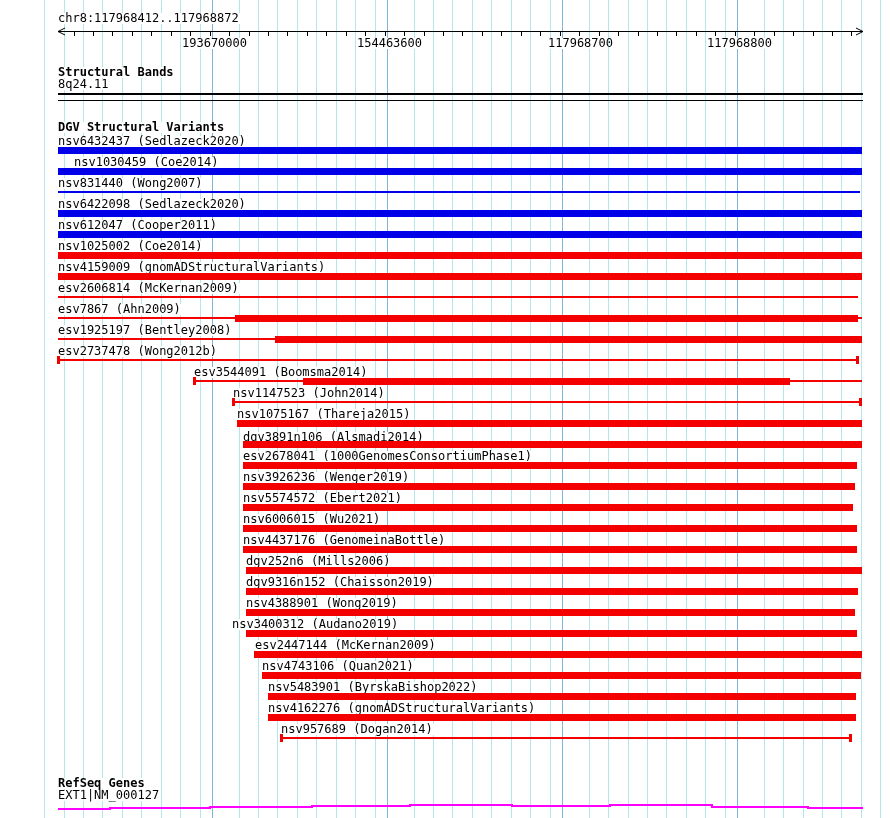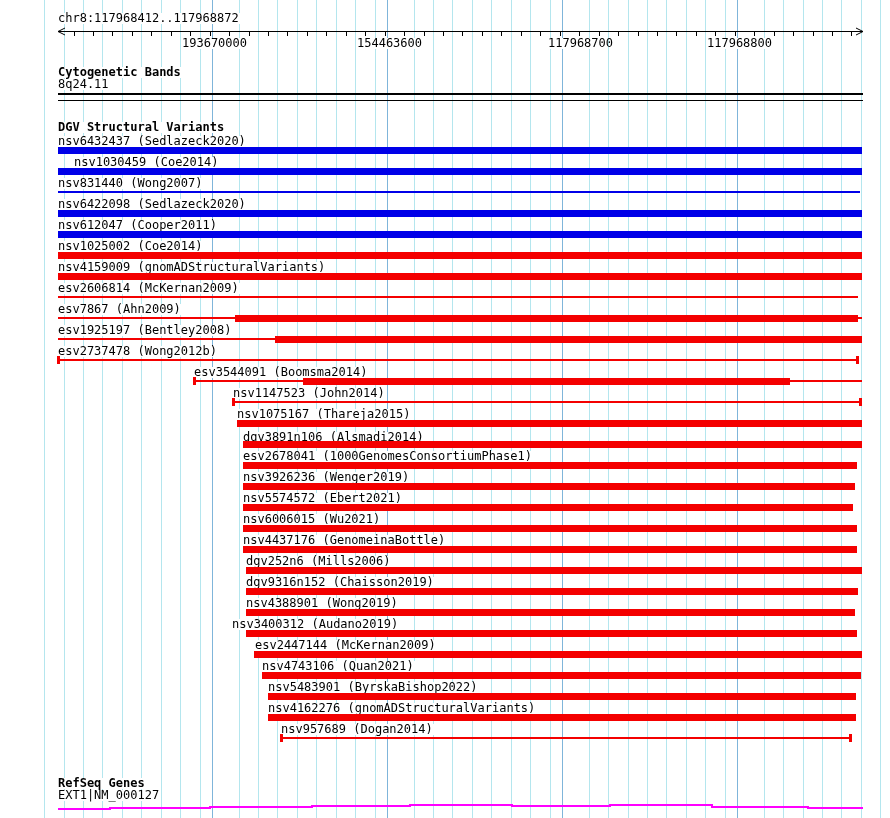--- a/index.html
+++ b/index.html
@@ -120,21 +120,21 @@
       <div class="tick" style="left: 832px; top: 31px;"></div>
       <div class="tick" style="left: 851.4px; top: 31px;"></div>
     </div>
   <div id="ruler-labels">
       <div class="ruler-label" style="left: 182px; top: 38px;">193670000</div>
       <div class="ruler-label" style="left: 357px; top: 38px;">154463600</div>
       <div class="ruler-label" style="left: 532px; top: 38px; margin-left: 16px;">117968700</div>
       <div class="ruler-label" style="left: 707px; top: 38px;">117968800</div>
     </div>
 
-  <div class="txt hdr" style="left:57px;top:67px;">Cytogenetic Bands</div>
+  <div class="txt hdr" style="left:57px;top:67px;">Structural Bands</div>
   <div class="txt" style="left:57px;top:79px;">8q24.11</div>
   <div class="band-line" style="top:93px;height:2px;"></div>
   <div class="band-line" style="top:100px;height:1px;"></div>
 
   <div class="txt hdr" style="left:57px;top:122px;text-align:center;">DGV Structural Variants</div>
   <div id="variants">
       <div class="txt" style="left: 57px; top: 136px;">nsv6432437 (Sedlazeck2020)</div>
       <div class="seg" style="background: rgb(0, 0, 232); left: 58px; width: 804px; top: 147px; height: 7px;"></div>
       <div class="txt" style="left: 73px; top: 157px;">nsv1030459 (Coe2014)</div>
       <div class="seg" style="background: rgb(0, 0, 232); left: 58px; width: 804px; top: 168px; height: 7px;"></div>

